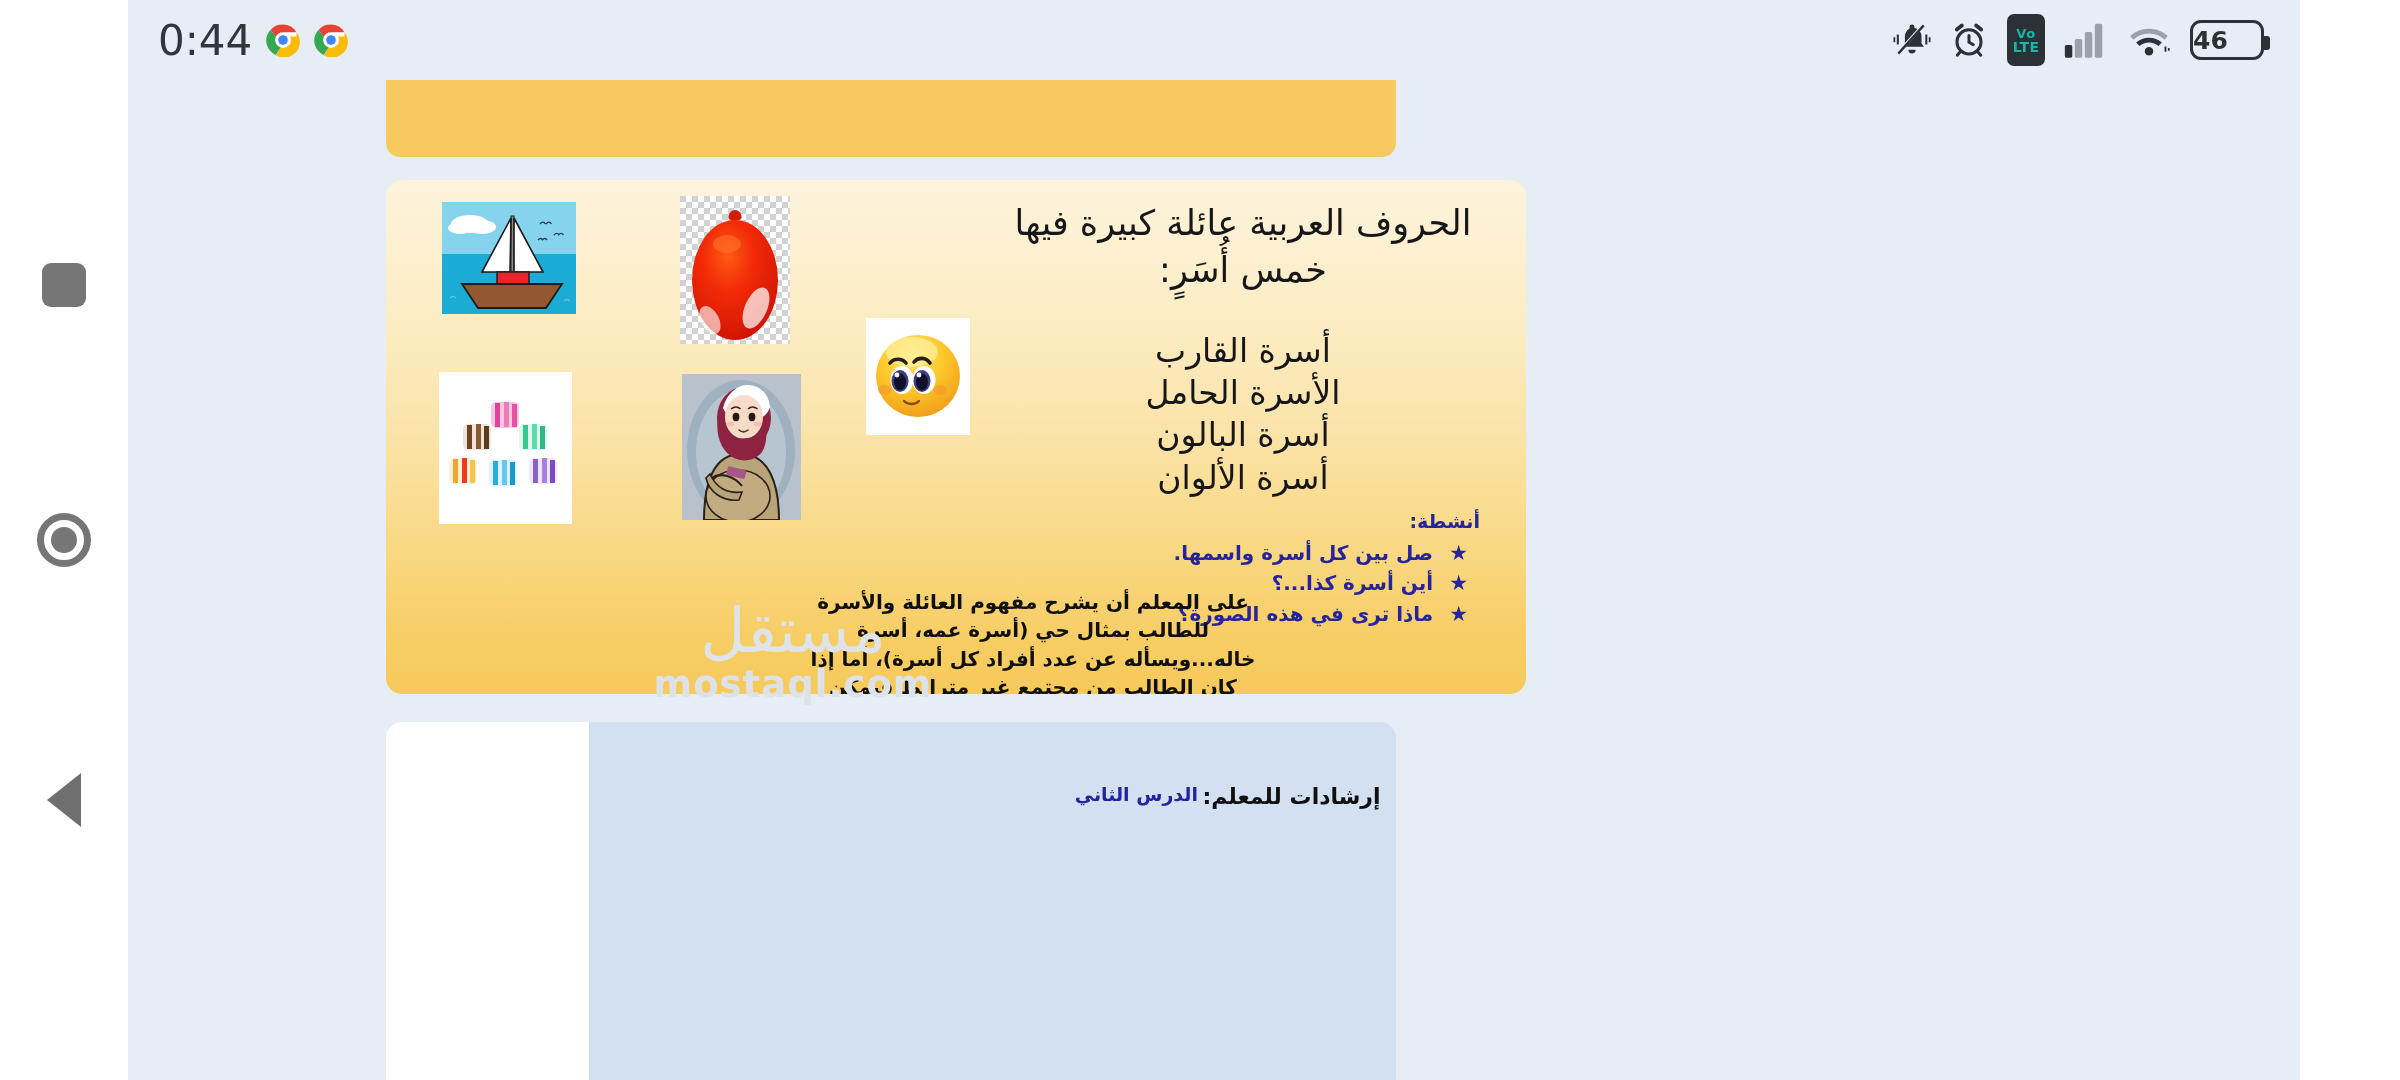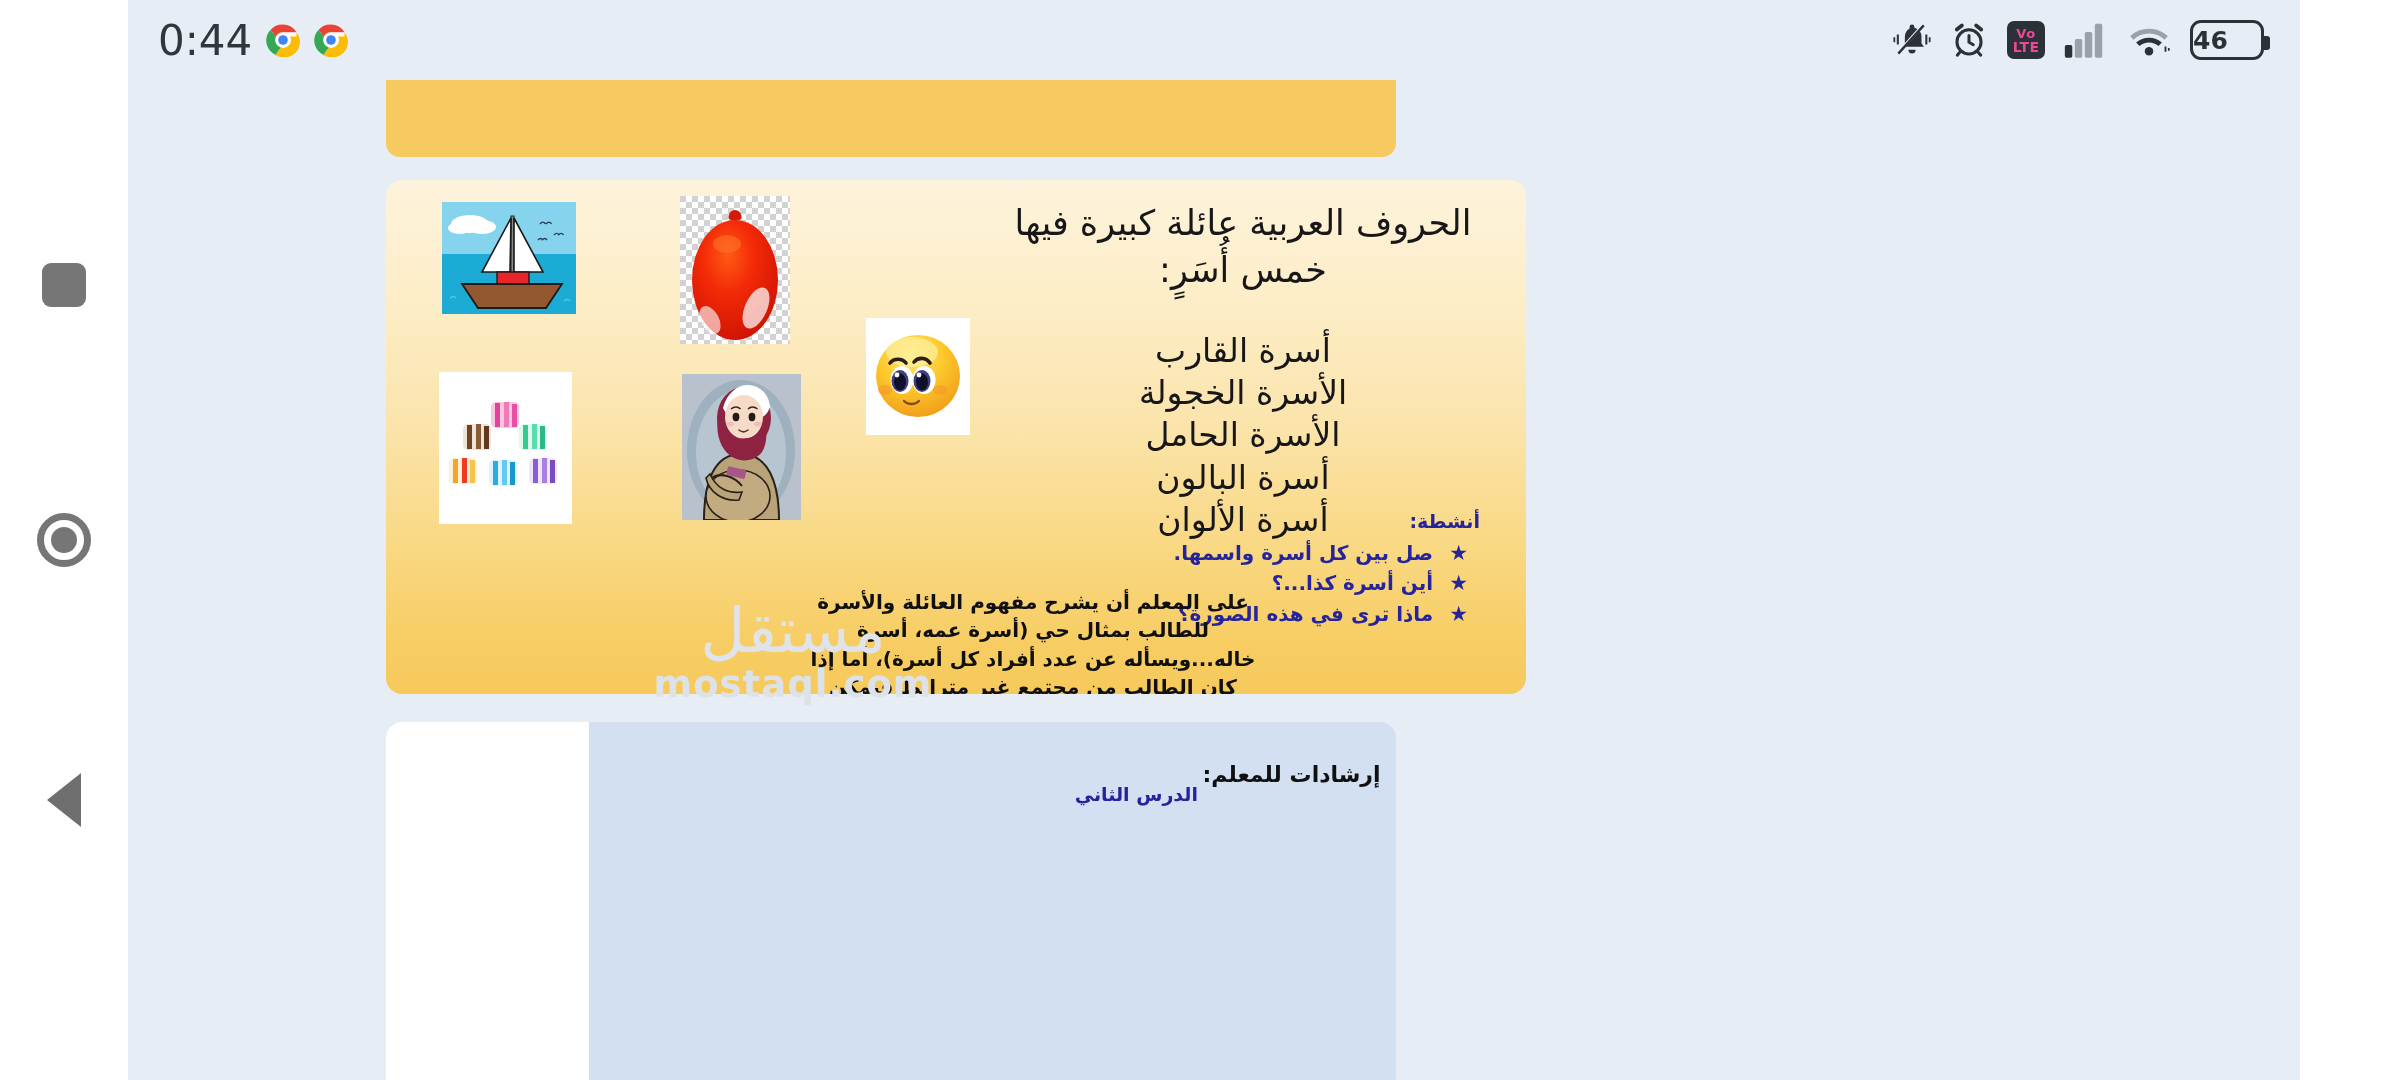--- a/index.html
+++ b/index.html
@@ -40,23 +40,23 @@
   .sb-clock {
     font-size: 42px; font-weight: 400; letter-spacing: 0px;
     color: #30363c; font-family: "DejaVu Sans", sans-serif;
   }
   .chrome-ico { width: 34px; height: 34px; position: relative; display:inline-block;}
   .chrome-ico svg { display:block; }
   .sb-spacer { flex: 1; }
   .sb-right { display: flex; align-items: center; gap: 19px; }
   .sb-right svg { display: block; }
   .volte-badge {
-    width: 38px; height: 38px; background: #2b3137; border-radius: 7px;
+    width: 38px; height: 52px; background: #2b3137; border-radius: 7px;
     display: flex; flex-direction: column; align-items: center; justify-content: center;
-    color: #ec4899; line-height: 1;
+    color: #14b8a6; line-height: 1;
   }
   .volte-badge .v1 { font-size: 13px; font-weight: 700; letter-spacing: .5px;}
   .volte-badge .v2 { font-size: 14px; font-weight: 700; letter-spacing: .3px;}
   .batt {
     width: 74px; height: 40px; border: 3px solid #2b3137; border-radius: 11px;
     display: flex; align-items: center; position: relative;
   }
   .batt::after {
     content: ""; position: absolute; right: -9px; top: 13px;
     width: 6px; height: 14px; background: #2b3137; border-radius: 0 3px 3px 0;
@@ -164,21 +164,21 @@
 
   
   .bottom-card {
     position: absolute; left: 386px; top: 642px; width: 1010px; height: 358px;
     background: #d2e0f2; border-radius: 16px 16px 0 0; overflow: hidden;
   }
   .bottom-white-panel {
     position: absolute; left: 0; top: 0; width: 203px; height: 358px; background: #ffffff;
   }
   .bc-label-right {
-    position: absolute; right: 12px; top: 40px; width: 185px;
+    position: absolute; right: 12px; top: 62px; width: 185px;
     direction: rtl; text-align: center;
     font-size: 22px; font-weight: 700; color: #101010; white-space: nowrap;
   }
   .bc-label-blue {
     position: absolute; left: 612px; top: 61px; width: 200px;
     direction: rtl; text-align: right;
     font-size: 19px; font-weight: 700; color: #26249c; white-space: nowrap;
   }
 </style>
 </head>
@@ -429,21 +429,20 @@
           <path d="M38 83c4 4 11 4 15 0" fill="none" stroke="#8a4a17" stroke-width="2.4" stroke-linecap="round"></path>
           <ellipse cx="19" cy="72" rx="7" ry="5" fill="#f58f2c" opacity=".45"></ellipse>
           <ellipse cx="74" cy="72" rx="7" ry="5" fill="#f58f2c" opacity=".45"></ellipse>
         </svg>
       </div>
 
       <div class="headline">الحروف العربية عائلة كبيرة فيها خمس أُسَرٍ:</div>
 
       <ul class="fam-list">
         <li>أسرة القارب</li>
-        <li>الأسرة الخجولة</li>
         <li>الأسرة الحامل</li>
         <li>أسرة البالون</li>
         <li>أسرة الألوان</li>
       </ul>
 
       <div class="activities">
         <div class="act-title">أنشطة:</div>
         <ul class="act-list">
           <li>
             <span class="act-star">★</span>

